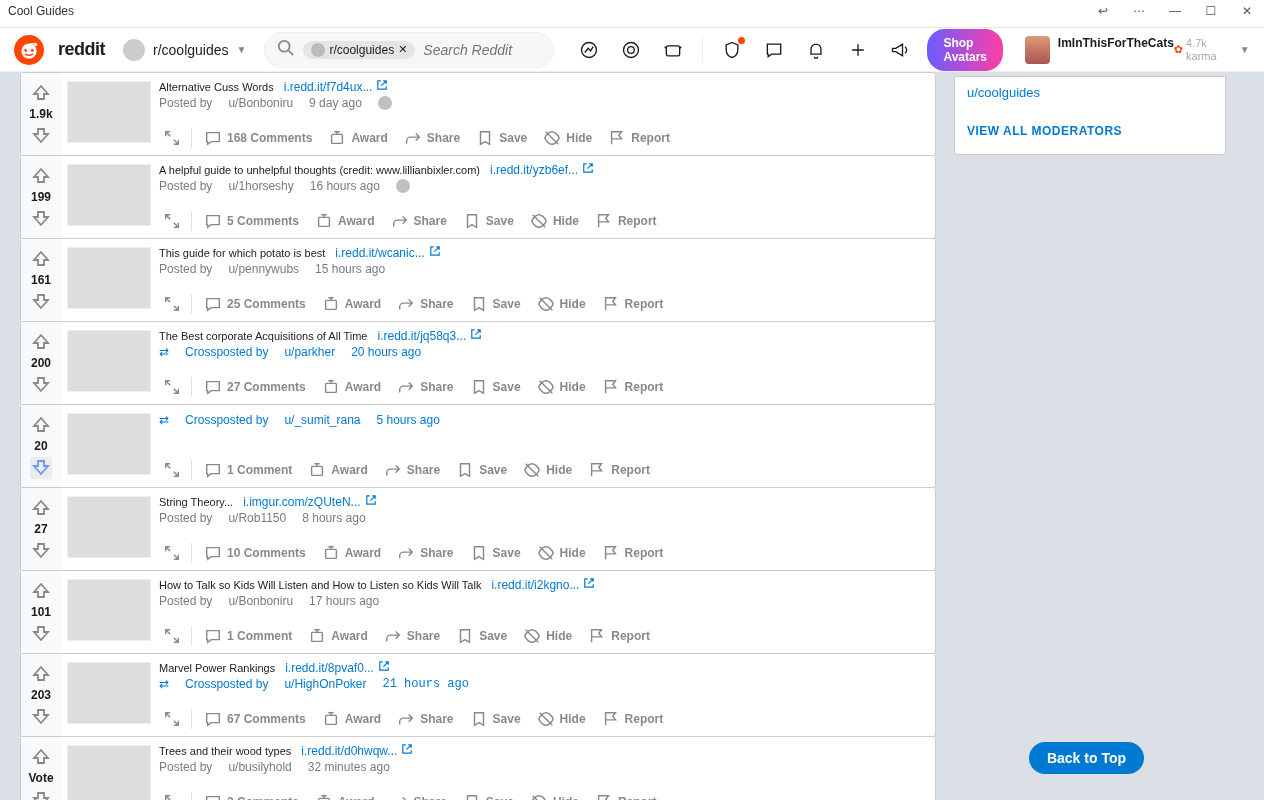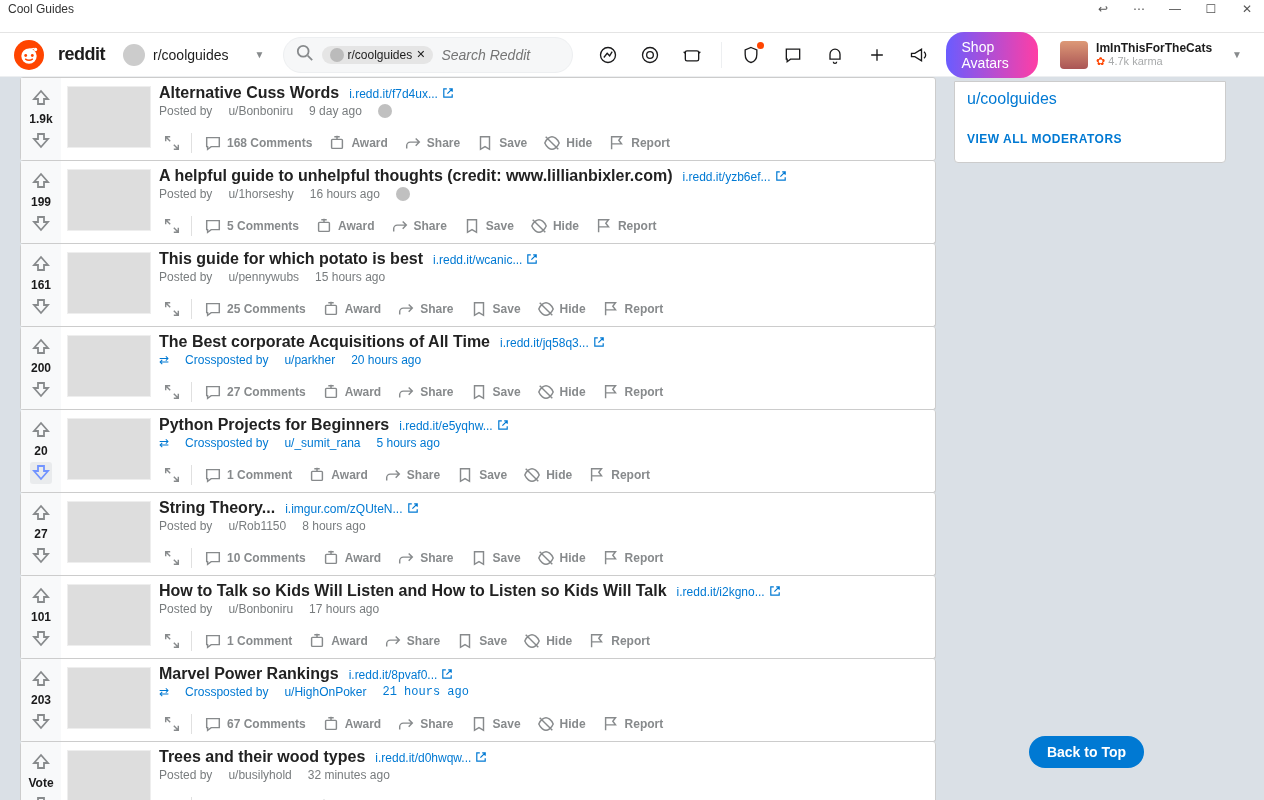--- a/index.html
+++ b/index.html
@@ -1,18 +1,18 @@
 <!DOCTYPE html>
 <html><head>
 <meta charset="utf-8">
 <style>
   * { margin: 0; padding: 0; box-sizing: border-box; font-family: "Segoe UI", Arial, sans-serif; }
   body { background: #dae0e6; overflow: hidden; width: 1264px; height: 800px; position: relative; }
   
-  .titlebar { height: 28px; background: #fff; display: flex; align-items: flex-end; padding: 16px 8px; font-size: 12px; color: #333; border-bottom: 1px solid #e4e4e4; }
+  .titlebar { height: 28px; background: #fff; display: flex; align-items: flex-start; padding: 4px 8px; font-size: 12px; color: #333; border-bottom: 1px solid #e4e4e4; }
   .titlebar .spacer { flex: 1; }
   .titlebar .win-controls { display: flex; gap: 18px; align-items: center; }
   .titlebar .win-controls span { width: 18px; text-align: center; color: #555; cursor: default; }
   
   .header { height: 44px; background: #fff; display: flex; align-items: center; padding: 0 14px; gap: 10px; border-bottom: 1px solid #edeff1; }
   .logo { display: flex; align-items: center; gap: 14px; }
   .logo-circle { width: 30px; height: 30px; border-radius: 50%; background: #ff4500; display: flex; align-items: center; justify-content: center; }
   .logo-circle svg { width: 22px; height: 22px; }
   .logo-text { font-weight: 600; font-size: 18px; color: #1c1c1c; letter-spacing: -0.5px; }
   .community-picker { display: flex; align-items: center; gap: 8px; padding: 4px 8px; width: 210px; cursor: pointer; }
@@ -20,58 +20,58 @@
   .community-name { font-size: 14px; color: #1c1c1c; }
   .caret { color: #878a8c; font-size: 10px; margin-left: auto; }
   .search { flex: none; width: 290px; height: 36px; background: #f6f7f8; border: 1px solid #edeff1; border-radius: 18px; display: flex; align-items: center; padding: 0 12px; gap: 8px; }
   .search input { border: none; background: transparent; outline: none; font-size: 14px; flex: 1; font-style: italic; }
   .search-chip { background: #e5e5e5; border-radius: 12px; padding: 2px 8px; font-size: 12px; color: #1c1c1c; display: flex; align-items: center; gap: 4px; }
   .chip-icon { width: 14px; height: 14px; border-radius: 50%; background: #bbb; display:inline-block; }
   .hdr-icons { display: flex; align-items: center; gap: 8px; margin-left: 8px; }
   .hdr-icon { width: 34px; height: 34px; display: flex; align-items: center; justify-content: center; color: #1a1a1b; cursor: pointer; position: relative; }
   .hdr-icon svg { width: 20px; height: 20px; }
   .dot-badge { position: absolute; top: 4px; right: 4px; width: 7px; height: 7px; background: #ff4500; border-radius: 50%; }
-  .shop-btn { background: linear-gradient(90deg,#6a5cff,#ff3ea5); color: #fff; border-radius: 18px; padding: 7px 16px; font-weight: 400; font-size: 14px; cursor: pointer; }
+  .shop-btn { background: linear-gradient(90deg,#6a5cff,#ff3ea5); color: #fff; border-radius: 18px; padding: 7px 16px; font-weight: 700; font-size: 12px; cursor: pointer; }
   .user-block { display: flex; align-items: center; gap: 8px; padding: 2px 8px; border-radius: 4px; cursor: pointer; margin-left:4px; }
   .avatar-sm { width: 28px; height: 28px; border-radius: 4px; background: linear-gradient(#d97, #a55); }
-  .user-text { display: flex; flex-direction: column; line-height: 1.1; }
+  .user-text { display: flex; flex-direction: row; line-height: 1.1; }
   .user-name { font-size: 12px; font-weight: 600; color: #1c1c1c; }
   .karma { font-size: 11px; color: #a8aaab; display: flex; align-items: center; gap: 3px; }
   .karma .flower { color: #ff4500; }
   .sep-vert { width:1px; height:26px; background:#edeff1; margin:0 4px; }
   
   .page { display: flex; height: calc(800px - 28px - 44px); overflow-y: scroll; }
   .feed { width: 916px; margin-left: 20px; }
   .sidebar { width: 272px; margin-left: 18px; padding-top: 4px; }
   .mod-card { background: #fff; border: 1px solid #ccc; border-radius: 0 0 4px 4px; padding: 8px 12px 16px; }
-  .mod-link { color: #0079d3; font-size: 16px; }
+  .mod-link { color: #0079d3; font-size: 13px; }
   .mod-all { color: #0079d3; font-weight: 700; font-size: 12px; letter-spacing: 0.5px; margin-top: 24px; }
   
   .post { background: #fff; border: 1px solid #ccc; display: flex; border-radius: 3px; margin-bottom: 0; border-top:none; }
   .post:first-child { border-top:1px solid #ccc; }
   .vote-col { width: 40px; background: #f8f9fa; display: flex; flex-direction: column; align-items: center; padding: 8px 0; gap: 4px; }
   .vote-arrow { width: 22px; height: 22px; display:flex; align-items:center; justify-content:center; cursor: pointer; color:#878a8c; }
   .vote-arrow.down-active { background:#e9ebed; border-radius:3px; color:#7193ff; }
   .vote-score { font-size: 12px; font-weight: 700; color: #1a1a1b; }
   .thumb { width: 84px; height: 62px; background: #ddd; margin: 8px 8px 8px 6px; flex: none; border:1px solid #eee; }
   .post-body { flex: 1; padding: 6px 8px 4px 0; display:flex; flex-direction:column; }
   .title-row { display: flex; align-items: baseline; gap: 10px; flex-wrap: wrap; }
-  .title { font-size: 16px; color: #222; font-weight: 700; }
+  .title { font-size: 11px; color: #222; font-weight: 400; }
   .outlink { font-size: 12px; color: #0079d3; display:flex; align-items:center; gap:4px; }
   .outlink-icon { color:#0079d3; }
   .meta { font-size: 12px; color: #787c7e; margin-top: 2px; display:flex; align-items:center; gap:16px; }
   .meta .author { color:#787c7e; }
   .award-badge { width:14px; height:14px; display:inline-block; border-radius:50%; background:#c0c0c0; }
   .actions { display: flex; align-items: center; gap: 4px; margin-top: auto; padding-top:4px; }
   .expand { width:26px; height:26px; display:flex; align-items:center; justify-content:center; color:#878a8c; cursor:pointer; }
   .act { display: flex; align-items: center; gap: 5px; padding: 4px 6px; font-size: 12px; font-weight: 700; color: #878a8c; cursor: pointer; }
   .act svg { width:18px; height:18px; }
   .vline { width:1px; height:20px; background:#e0e0e0; margin:0 2px; }
   
-  .back-top { position: absolute; right: 120px; bottom: 32px; background: #0079d3; color: #fff; font-weight: 700; font-size: 14px; padding: 8px 18px; border-radius: 20px; cursor: pointer; }
+  .back-top { position: absolute; right: 120px; bottom: 26px; background: #0079d3; color: #fff; font-weight: 700; font-size: 14px; padding: 8px 18px; border-radius: 20px; cursor: pointer; }
   
   ::-webkit-scrollbar { width: 14px; }
   ::-webkit-scrollbar-thumb { background: #c1c1c1; }
   ::-webkit-scrollbar-track { background: #f0f0f0; }
 </style>
 </head>
 <body>
 
 <div class="titlebar">
   <span>Cool Guides</span>
@@ -518,31 +518,20 @@
       </span>
       <span class="vote-score">20</span>
       <span class="vote-arrow down down-active">
         <svg viewBox="0 0 20 20" width="20" height="20" fill="none" stroke="currentColor" stroke-width="1.8">
               <path d="M10 16 L3 8 H7 V3 H13 V8 H17 Z"></path>
             </svg>
       </span>
     </div>
     <div class="thumb"></div>
     <div class="post-body">
-      <div class="title-row">
-        <span class="title">Python Projects for Beginners</span>
-        <span class="outlink">
-          <span>i.redd.it/e5yqhw...</span>
-          <span class="outlink-icon">
-            <svg width="12" height="12" viewBox="0 0 20 20" fill="none" stroke="currentColor" stroke-width="2">
-                  <path d="M8 3 H3 V17 H17 V12 M12 3 H17 V8 M17 3 L9 11"></path>
-                </svg>
-          </span>
-        </span>
-      </div>
       <div class="meta xpost">
         <span class="xpost-icon" style="display: inline; color: rgb(0, 121, 211);">⇄</span>
         <span style="color: rgb(0, 121, 211);">Crossposted by</span>
         <span class="author" style="color: rgb(0, 121, 211);">u/_sumit_rana</span>
         <span style="color: rgb(0, 121, 211);">5 hours ago</span>
 
       </div>
       <div class="actions">
         <span class="expand">
           <svg width="18" height="18" viewBox="0 0 20 20" fill="none" stroke="currentColor" stroke-width="1.6">

